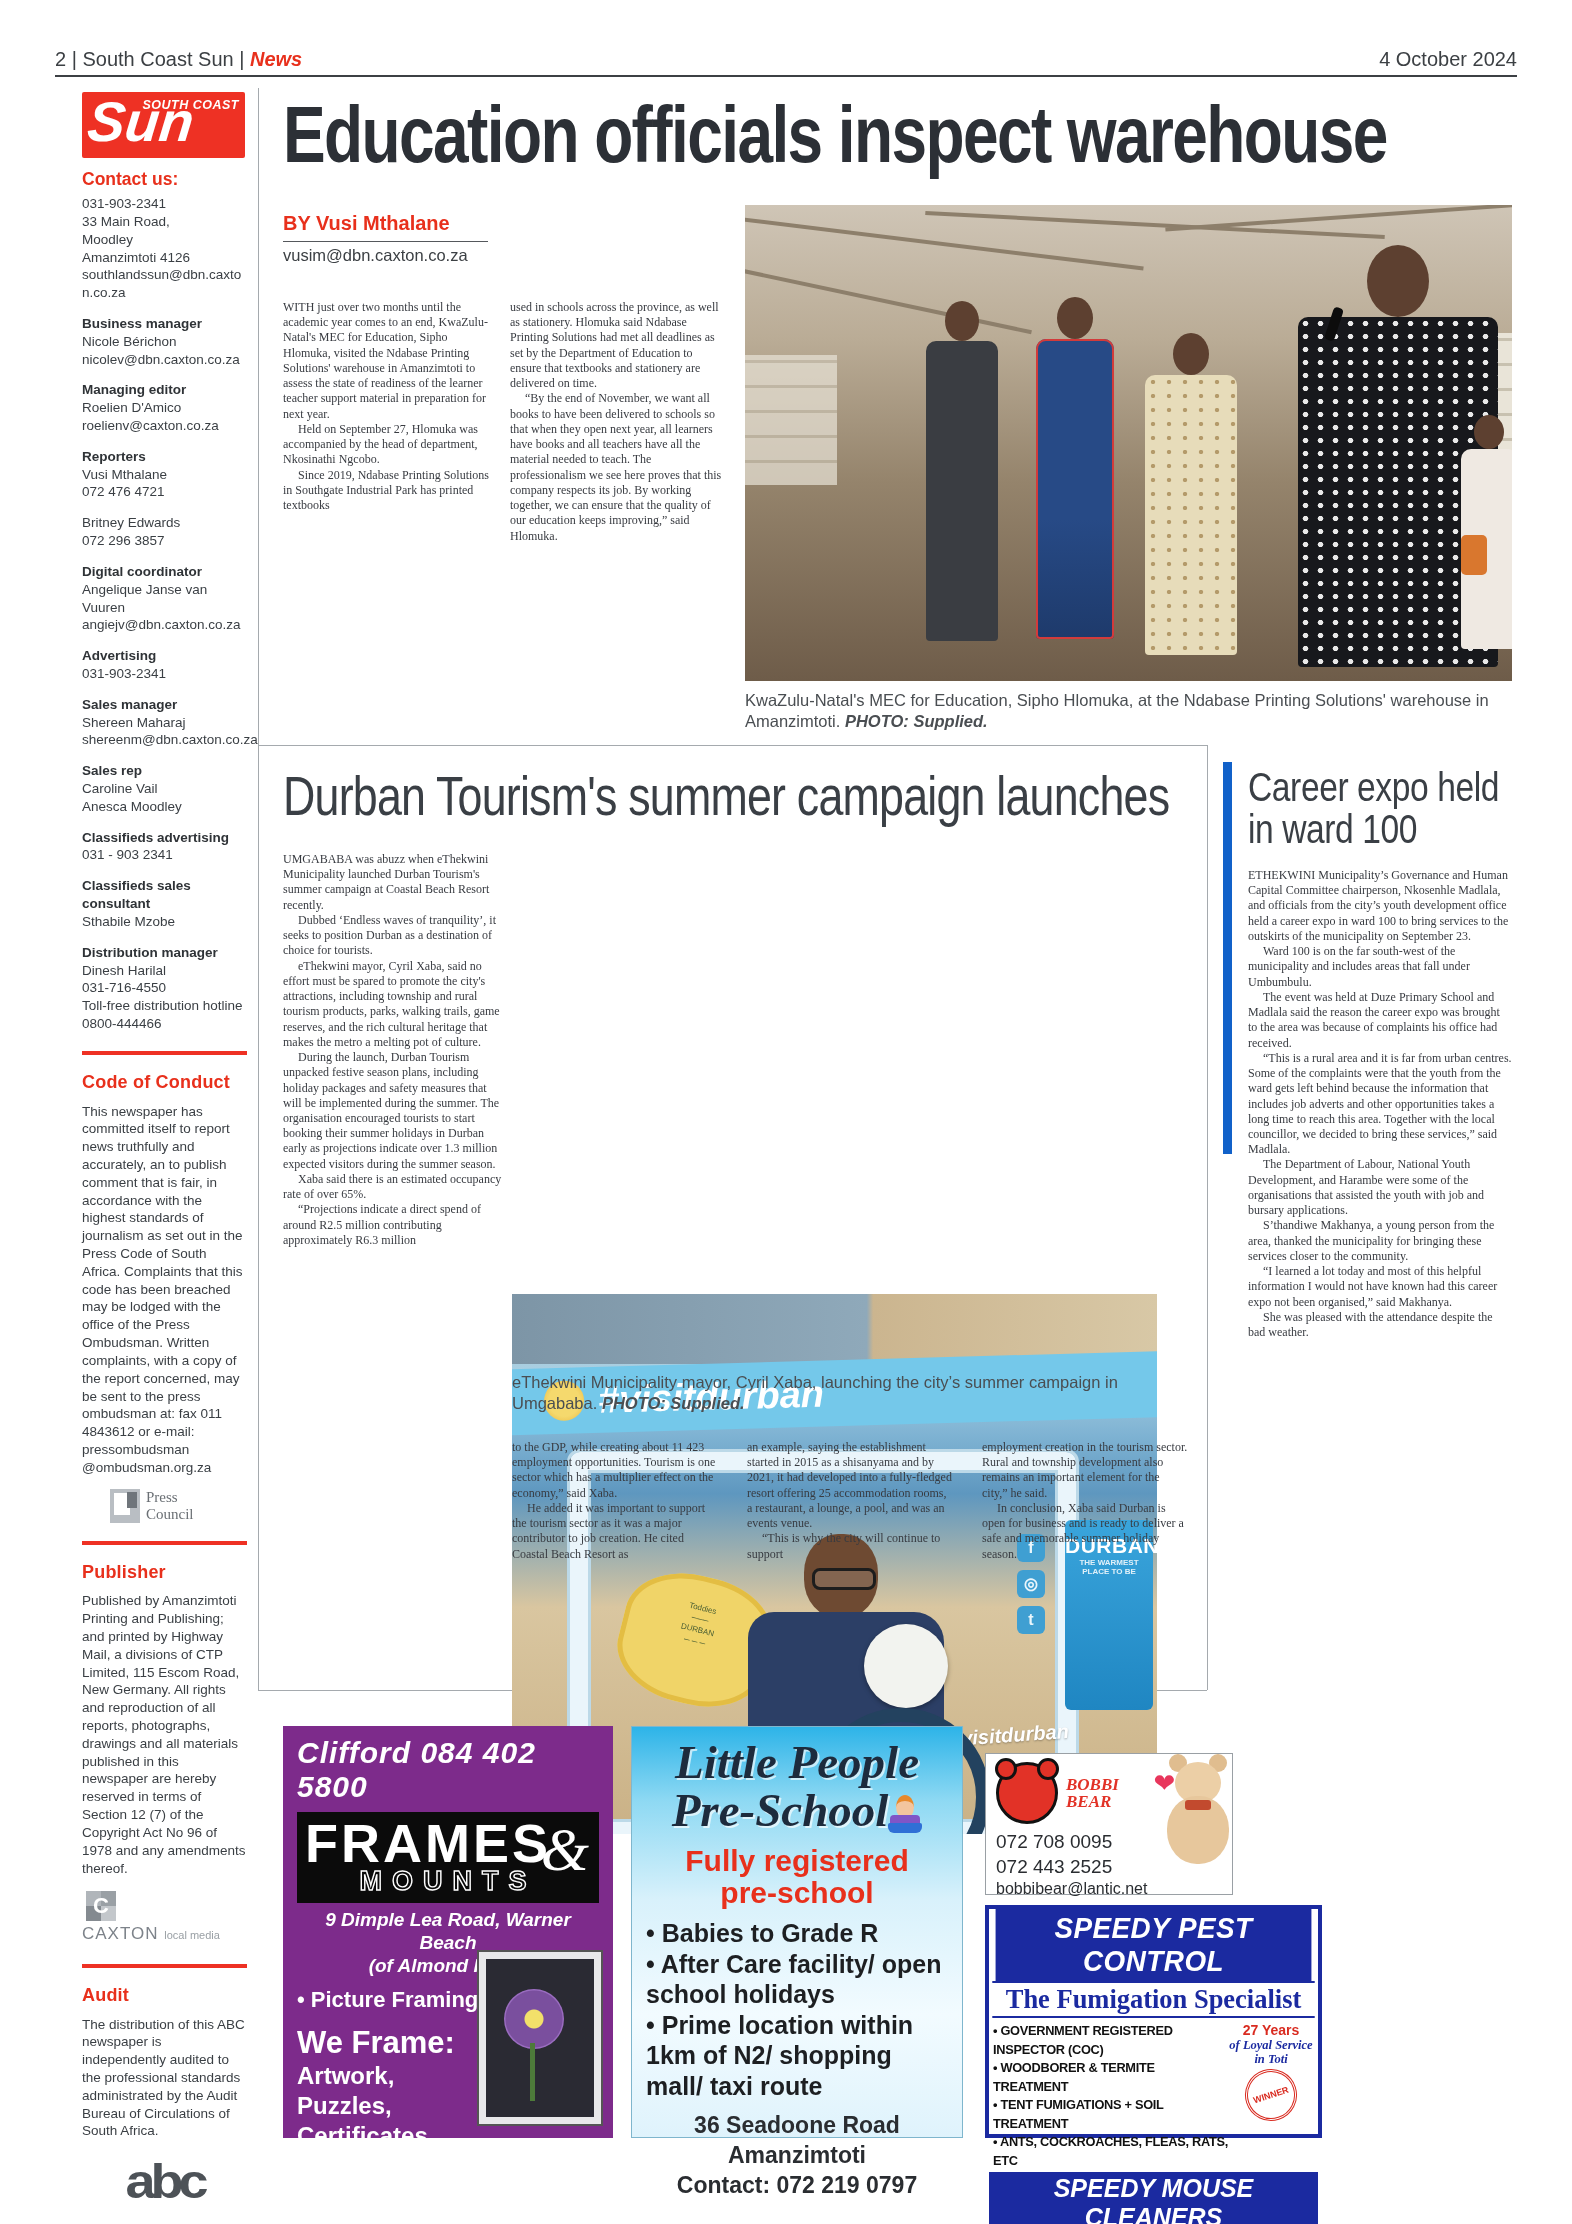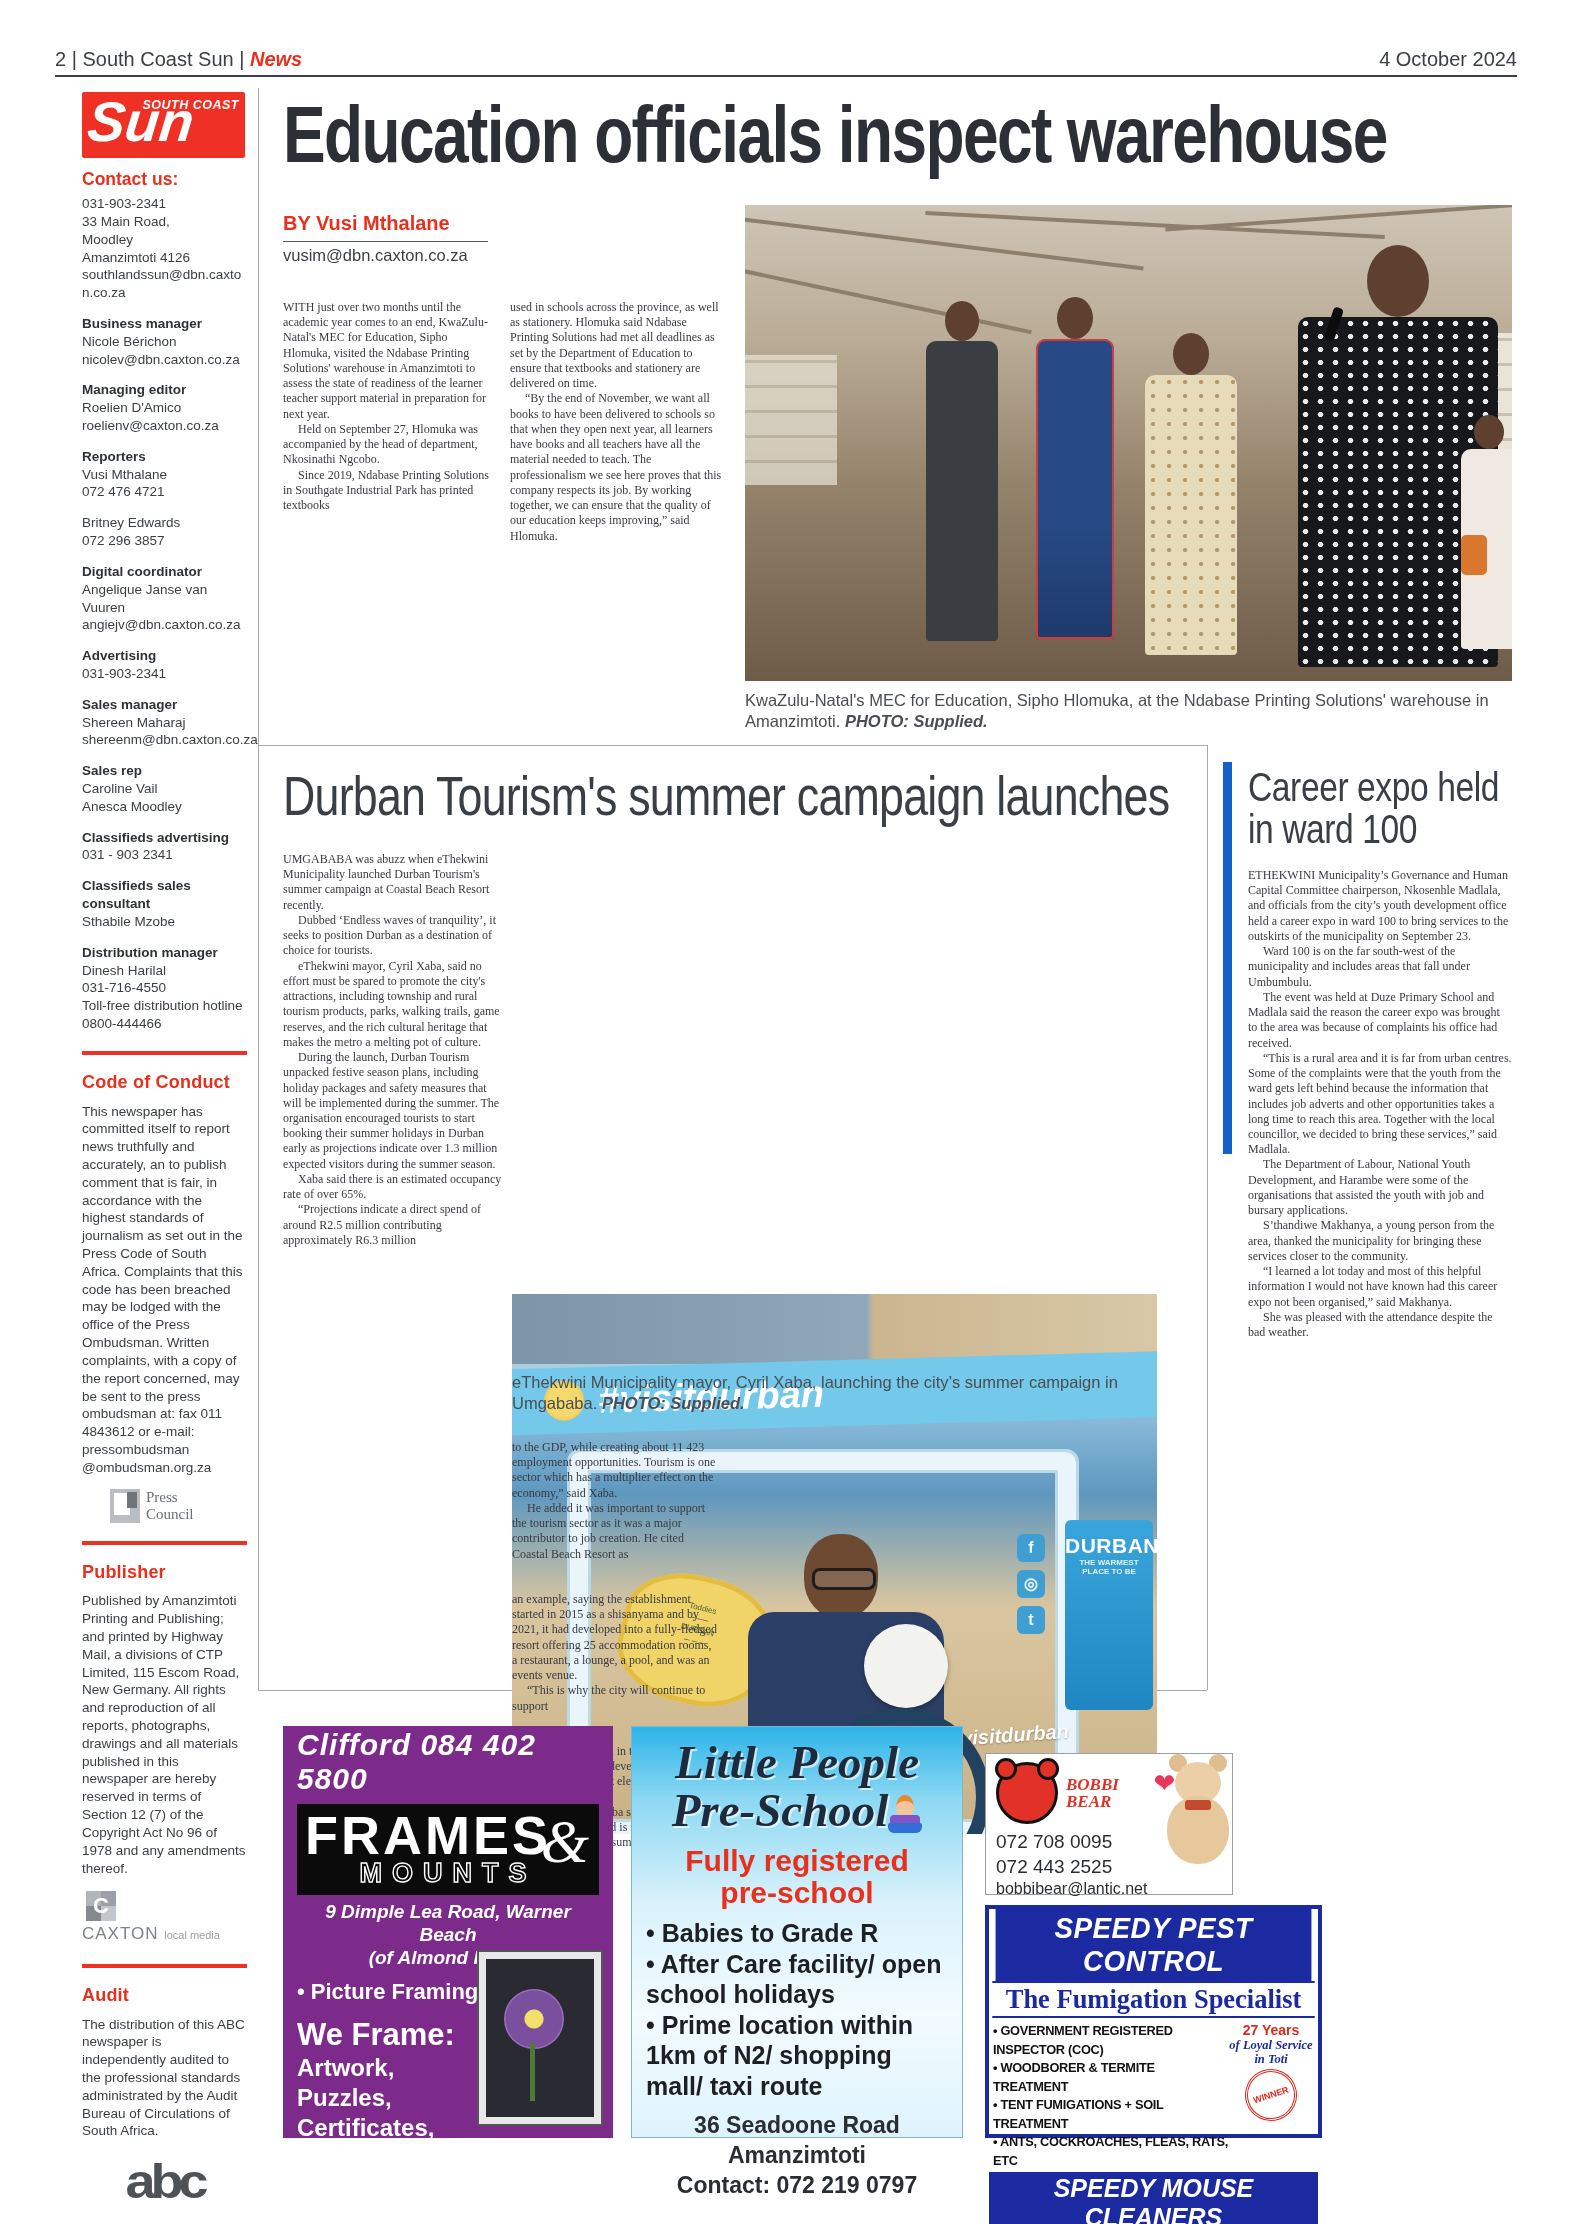--- a/index.html
+++ b/index.html
@@ -69,21 +69,21 @@
   .soc{position:absolute;width:28px;height:28px;border-radius:6px;background:#3f9fd2;color:#eaf6fc;font-weight:bold;text-align:center;line-height:28px;font-size:16px;}
   .board{position:absolute;left:108px;top:282px;width:150px;height:128px;background:#f0d468;border-radius:46%/38%;transform:rotate(14deg);box-shadow:inset 0 0 0 5px #e3bd43;}
   .board .bt{margin:26px 12px 0;font-size:8px;color:#4a5f33;line-height:1.4;text-align:center;}
   .mayor-head{position:absolute;left:292px;top:240px;width:74px;height:84px;border-radius:46%;background:#6e4a32;}
   .mayor-head .gl{position:absolute;left:8px;top:34px;width:58px;height:16px;border:3px solid #1d1d1d;border-radius:8px;background:rgba(255,255,255,.15);}
   .mayor-torso{position:absolute;left:236px;top:318px;width:196px;height:132px;background:#2c3f66;border-radius:26px 30px 8px 8px;}
   .sign{position:absolute;left:352px;top:330px;width:84px;height:84px;border-radius:50%;background:#f2f3ef;box-shadow:0 2px 5px rgba(0,0,0,.35);}
   .vd-side{position:absolute;right:88px;top:430px;color:#fff;font-weight:bold;font-style:italic;font-size:20px;transform:rotate(-4deg);text-shadow:0 1px 2px rgba(0,0,0,.3);}
   .wheel{position:absolute;left:300px;bottom:-52px;width:150px;height:150px;border:14px solid #23425f;border-radius:50%;}
   
-  .ad-frames{background:#7d2b8b;color:#fff;padding:2px 14px;box-sizing:border-box;}
+  .ad-frames{background:#7d2b8b;color:#fff;padding:10px 14px;box-sizing:border-box;}
   .af-head{font-style:italic;font-weight:bold;font-size:30px;letter-spacing:1px;}
   .af-band{background:#0b0b0b;margin:8px 0 6px;padding:4px 8px 8px;position:relative;}
   .af-frames{font-weight:bold;font-size:54px;letter-spacing:3px;color:#fff;line-height:1;}
   .af-amp{position:absolute;right:10px;top:2px;font-family:"Liberation Serif",serif;font-style:italic;font-size:62px;color:#fff;}
   .af-mounts{font-weight:bold;font-size:27px;letter-spacing:10px;color:transparent;-webkit-text-stroke:1.4px #fff;line-height:1;margin-top:-2px;text-align:center;}
   .af-addr{text-align:center;font-style:italic;font-weight:bold;font-size:19px;line-height:1.2;}
   .af-bullet{font-weight:bold;font-size:22px;margin-top:10px;}
   .af-we{font-weight:bold;font-size:31px;margin-top:12px;}
   .af-items{font-weight:bold;font-size:24px;line-height:1.25;width:190px;}
   .af-flower{position:absolute;right:12px;bottom:14px;width:108px;height:158px;background:#2a2a33;border:7px solid #e8e8ea;box-shadow:0 0 0 2px #555;}
@@ -340,21 +340,21 @@
   <div class="soc" style="right:112px;top:240px;">f</div>
   <div class="soc" style="right:112px;top:276px;">◎</div>
   <div class="soc" style="right:112px;top:312px;">t</div>
   <div class="vd-side">#visitdurban</div>
   <div class="wheel"></div>
 </div>
 <div class="abs caption" style="left:512px;top:1372px;width:645px;">
   <span>eThekwini Municipality mayor, Cyril Xaba, launching the city’s summer campaign in Umgababa. </span><i>PHOTO: Supplied.</i>
 </div>
 
-<div class="abs body-cols" style="left:512px;top:1440px;width:676px;gap:30px;flex-direction:column;">
+<div class="abs body-cols" style="left:512px;top:1440px;width:676px;gap:30px;">
   <div class="bcol" style="width:205px;">
       <p>to the GDP, while creating about 11 423 employment opportunities. Tourism is one sector which has a multiplier effect on the economy,” said Xaba.</p>
       <p>He added it was important to support the tourism sector as it was a major contributor to job creation. He cited Coastal Beach Resort as</p>
     </div>
   <div class="bcol" style="width:205px;">
       <p>an example, saying the establishment started in 2015 as a shisanyama and by 2021, it had developed into a fully-fledged resort offering 25 accommodation rooms, a restaurant, a lounge, a pool, and was an events venue.</p>
       <p>“This is why the city will continue to support</p>
     </div>
   <div class="bcol" style="width:206px;">
       <p>employment creation in the tourism sector. Rural and township development also remains an important element for the city,” he said.</p>

